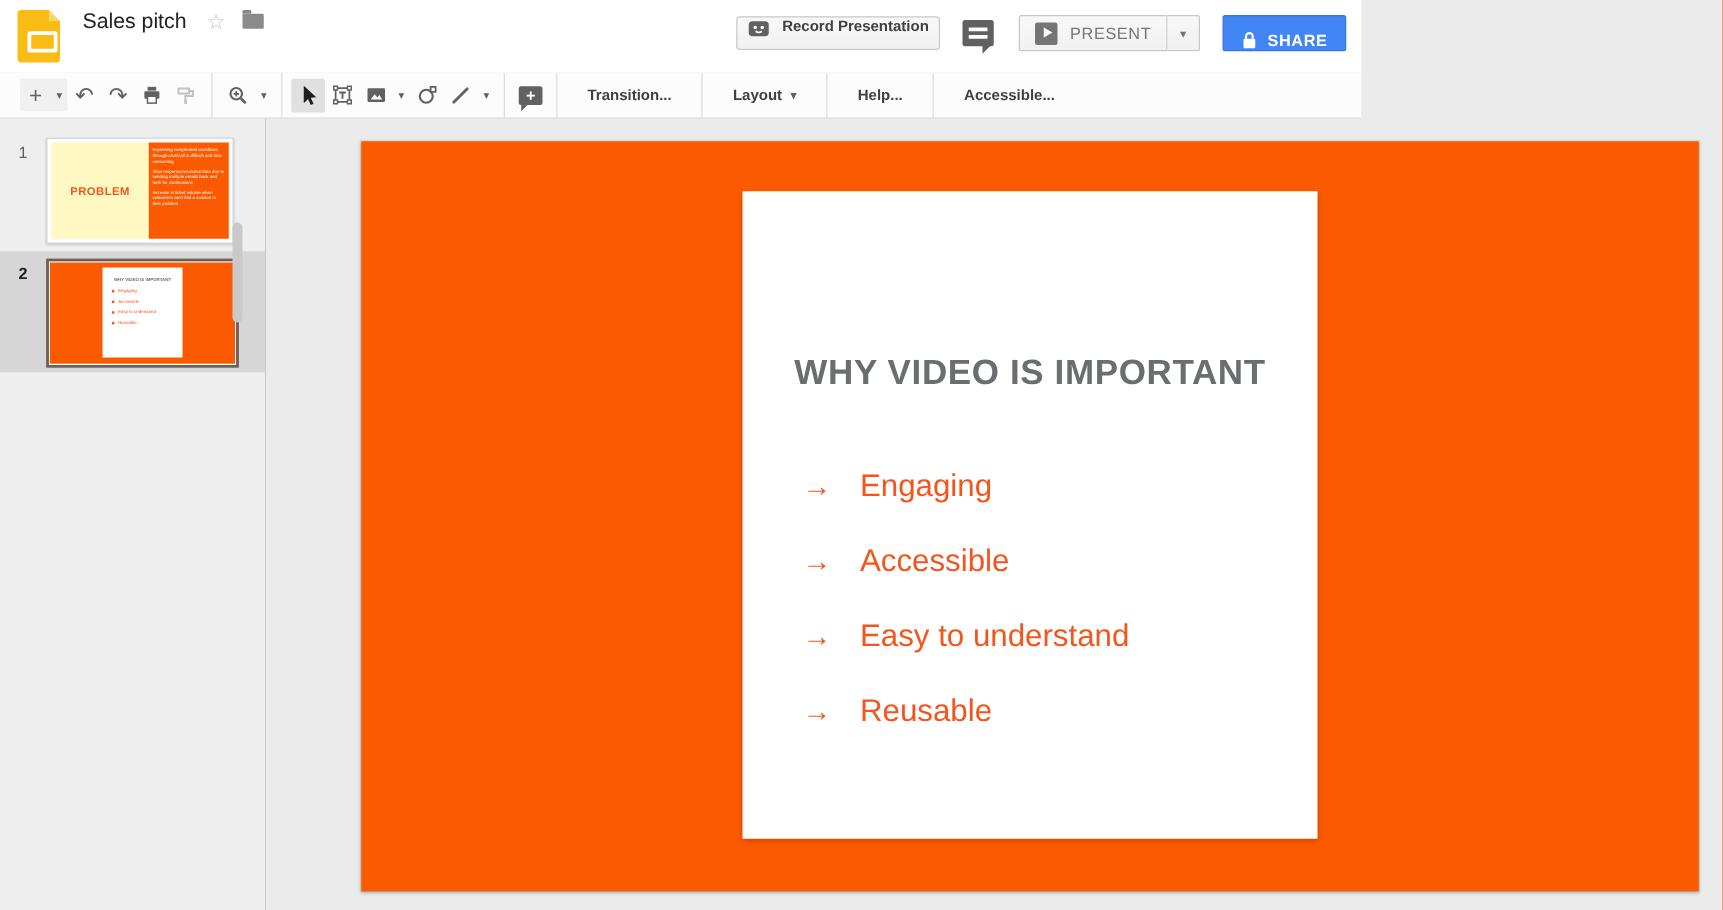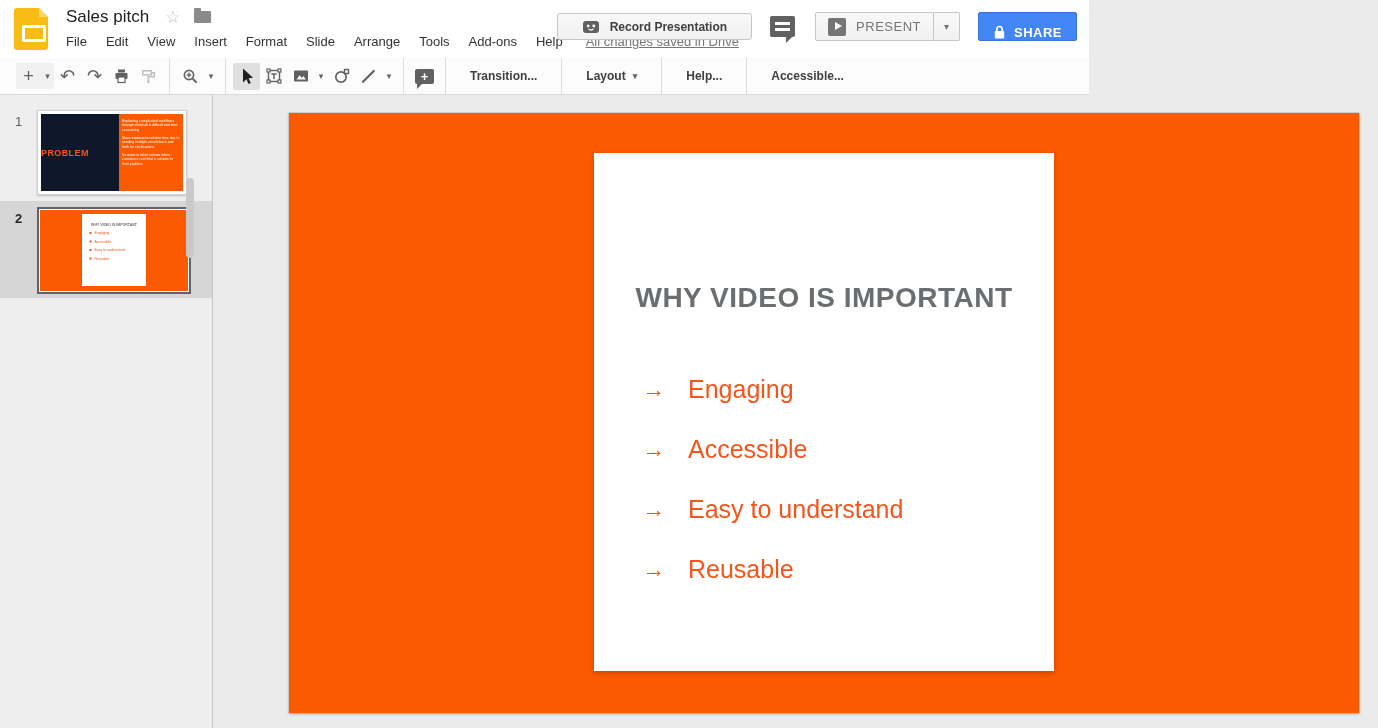--- a/index.html
+++ b/index.html
@@ -21,21 +21,21 @@
   .star-ic { font-size:17px; color:#c2c2c2; margin-left:16px; cursor:pointer; }
   .folder-ic { width:17px; height:12px; background:#8a8a8a; border-radius:1px;
                margin-left:14px; position:relative; cursor:pointer; }
   .folder-ic::before { content:""; position:absolute; top:-3px; left:0; width:7px; height:3px;
                background:#8a8a8a; border-radius:1px 1px 0 0; }
   .menubar { display:flex; align-items:center; margin-top:5px; }
   .menu-item { font-size:13px; color:#333; margin-right:19px; cursor:pointer; }
   .saved-link { font-size:13px; color:#777; text-decoration:underline; margin-left:4px; cursor:pointer; }
 
   .top-actions { position:absolute; right:12px; top:12px; display:flex; align-items:center; }
-  .record-btn { display:flex; align-items:center; height:27px; padding:0 24px; margin-right:18px;
+  .record-btn { display:flex; height:27px; padding:0 8px; margin-right:18px;
                 background:linear-gradient(#f8f8f8,#f1f1f1); border:1px solid #c6c6c6;
                 border-radius:3px; cursor:pointer; }
   .record-btn .rec-label { font-size:12px; font-weight:700; color:#404040; margin-left:8px; }
   .comment-ic { width:25px; height:21px; background:#616161; border-radius:2px; position:relative;
                 margin-right:20px; cursor:pointer; }
   .comment-ic::before { content:""; position:absolute; left:5px; top:6px; width:15px; height:2.5px;
                 background:#fff; box-shadow:0 6px 0 #fff; }
   .comment-ic::after { content:""; position:absolute; right:2px; bottom:-6px; width:0; height:0;
                 border-top:7px solid #616161; border-right:7px solid transparent; }
   .present-group { display:flex; margin-right:18px; }
@@ -81,21 +81,21 @@
   .main { flex:1; display:flex; min-height:0; position:relative; }
 
   
   .filmstrip { width:213px; background:#eee; border-right:1px solid #c8c8c8; padding-top:9px; position:relative; }
   .strip-row { display:flex; padding:6px 0 6px 0; height:97px; }
   .strip-row.selected { background:#d6d6d6; }
   .slide-num { width:37px; text-align:center; font-size:13px; color:#606060; padding-top:4px; }
   .strip-row.selected .slide-num { font-weight:700; color:#222; }
   .thumb1 { width:150px; height:85px; background:#fff; padding:3px; border:1px solid #cfcfcf;
             box-shadow:0 1px 2px rgba(0,0,0,.18); display:flex; cursor:pointer; }
-  .t1-dark { width:55%; background:#0f172a; display:flex; align-items:center; }
+  .t1-dark { width:55%; background:#fef9c3; display:flex; align-items:center; justify-content:center; }
   .t1-title { font-size:9px; font-weight:700; color:#F4551C; letter-spacing:.4px; }
   .t1-orange { width:45%; background:#FB5A00; padding:4px 3px; overflow:hidden; }
   .t1-scale { width:200%; transform:scale(.5); transform-origin:0 0; }
   .t1-scale p { font-size:7px; line-height:9px; color:#fff; margin-bottom:7px; }
   .thumb2 { width:154px; height:87px; border:2px solid #5f6368; background:#FB5A00;
             box-shadow:0 0 0 1px #fff inset; cursor:pointer; position:relative; }
   .t2-box { position:absolute; left:50%; top:5px; transform:translateX(-50%); width:64px; height:72px;
             background:#fff; overflow:hidden; }
   .t2-scale { width:200%; transform:scale(.5); transform-origin:0 0; padding:1px; }
   .t2-title { font-size:7px; font-weight:700; color:#6B6E70; text-align:center; margin-top:16px; }
@@ -126,33 +126,20 @@
 
   <header class="topbar">
     <div class="logo"></div>
 
     <div class="title-block">
       <div class="title-row">
         <span class="doc-title">Sales pitch</span>
         <span class="star-ic">☆</span>
         <span class="folder-ic"></span>
       </div>
-      <nav class="menubar">
-        <span class="menu-item">File</span>
-        <span class="menu-item">Edit</span>
-        <span class="menu-item">View</span>
-        <span class="menu-item">Insert</span>
-        <span class="menu-item">Format</span>
-        <span class="menu-item">Slide</span>
-        <span class="menu-item">Arrange</span>
-        <span class="menu-item">Tools</span>
-        <span class="menu-item">Add-ons</span>
-        <span class="menu-item">Help</span>
-        <span class="saved-link">All changes saved in Drive</span>
-      </nav>
     </div>
 
     <div class="top-actions">
       <button class="record-btn">
         <span>
           <svg width="20" height="18" viewBox="0 0 20 18">
             <rect x="1" y="3" width="16" height="12" rx="3" fill="#616161"></rect>
             <circle cx="6.2" cy="8" r="1.4" fill="#fff"></circle>
             <circle cx="11.8" cy="8" r="1.4" fill="#fff"></circle>
             <path d="M6.5 11 q2.5 2 5 0" stroke="#fff" stroke-width="1.3" fill="none"></path>

